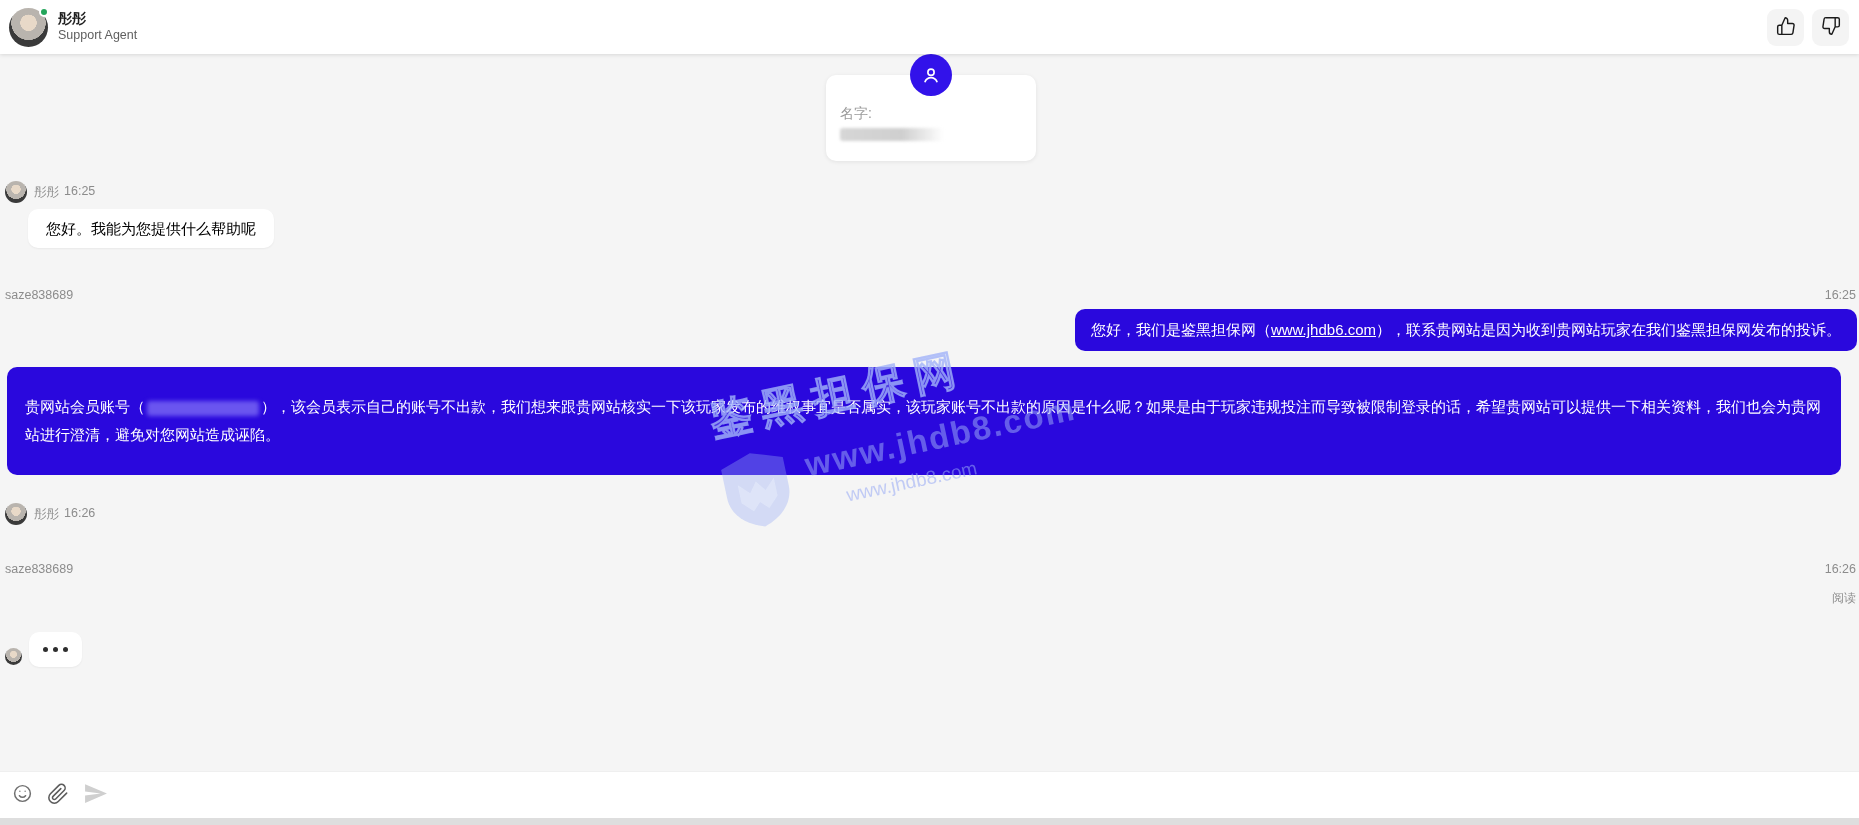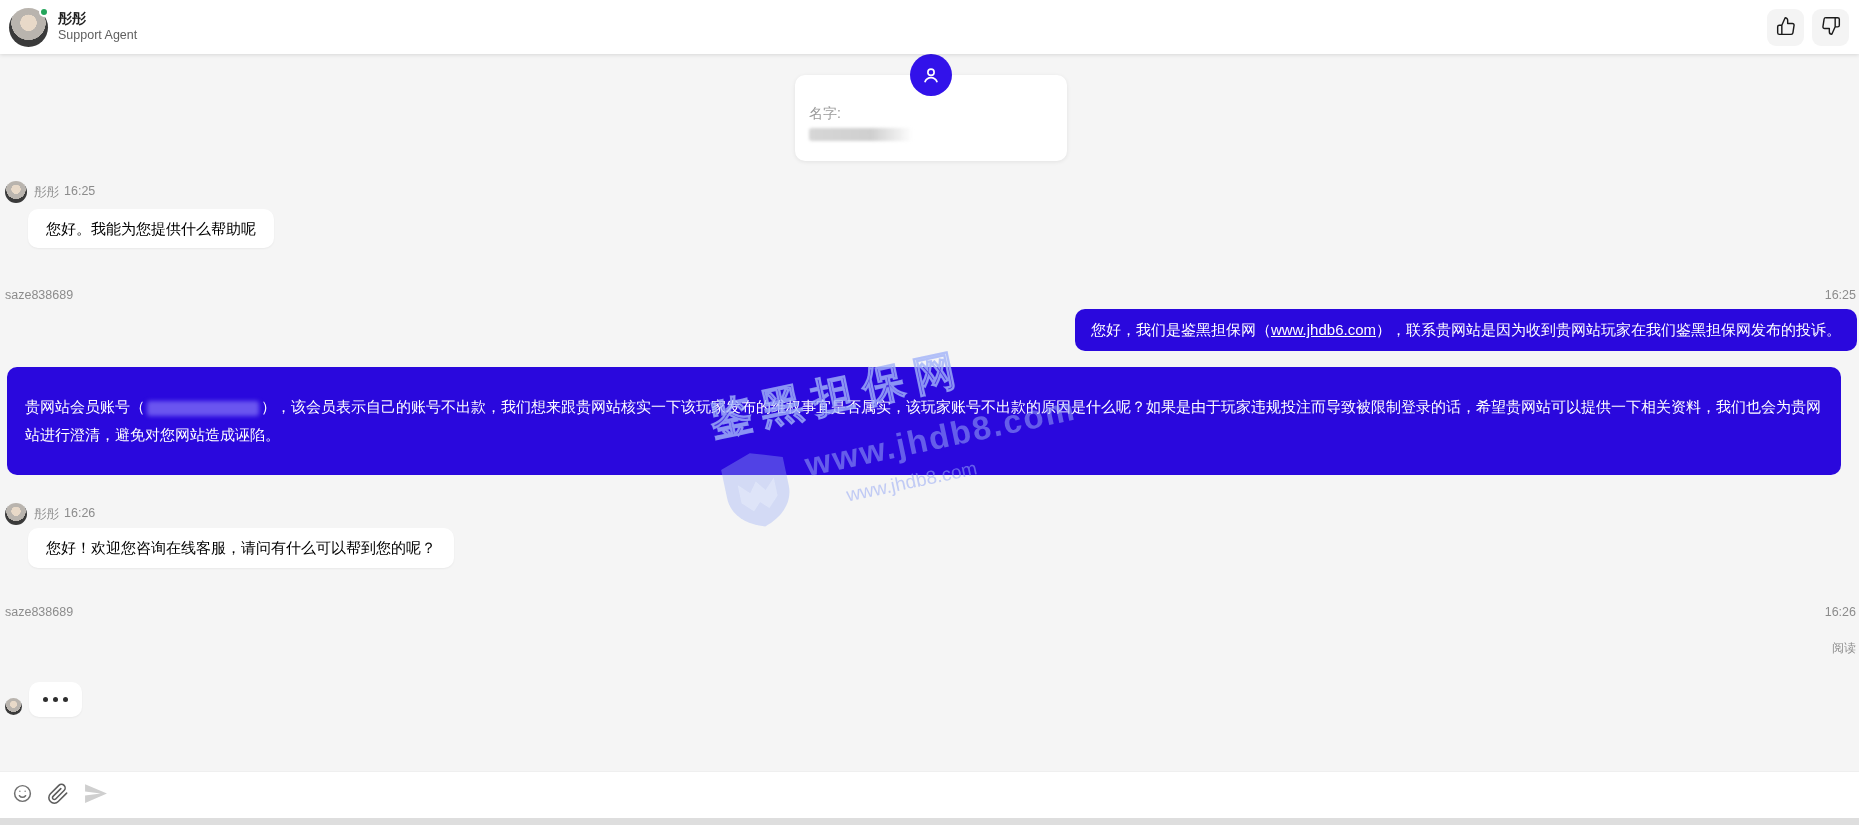--- a/index.html
+++ b/index.html
@@ -16,39 +16,39 @@
   .agent-sub { font-size:12.5px; color:#5f5f5f; }
   .header-actions { margin-left:auto; display:flex; gap:8px; }
   .rate-btn { width:37px; height:37px; border:none; border-radius:9px; background:#f4f4f4; display:flex; align-items:center; justify-content:center; cursor:pointer; color:#1a1a1a; }
   .rate-btn svg { width:20px; height:20px; }
 
   
   .chat { position:absolute; top:54px; bottom:54px; left:0; right:0; padding:0 2px 0 5px; overflow:hidden; }
 
   
   .card-wrap { display:flex; justify-content:center; margin-top:21px; }
-  .contact-card { position:relative; width:272px; height:86px; background:#ffffff; border-radius:10px; box-shadow:0 1px 4px rgba(0,0,0,.08); padding:30px 14px 0 14px; }
+  .contact-card { position:relative; width:210px; height:86px; background:#ffffff; border-radius:10px; box-shadow:0 1px 4px rgba(0,0,0,.08); padding:30px 14px 0 14px; }
   .card-icon { position:absolute; top:-21px; left:50%; transform:translateX(-50%); width:42px; height:42px; border-radius:50%; background:#3212ea; display:flex; align-items:center; justify-content:center; }
   .card-icon svg { width:22px; height:22px; }
   .card-label { font-size:14px; color:#9a9a9a; }
   .redacted-pill { margin-top:5px; width:104px; height:13px; border-radius:3px; background:linear-gradient(90deg,#d6d6d6 0%,#cfcfcf 60%,rgba(207,207,207,0) 100%); filter:blur(1.5px); }
 
   
   .msg-head { display:flex; align-items:center; gap:7px; }
   .avatar-sm { width:22px; height:22px; border-radius:50%; background:radial-gradient(circle at 50% 38%, #e8d9c8 0 26%, #b9b4ae 27% 55%, #3a3a3a 56% 100%); flex:0 0 22px; }
   .meta { font-size:12.5px; color:#8c8c8c; display:flex; gap:5px; }
   .row-right .meta { justify-content:space-between; padding-right:1px; }
 
   .bubble-agent { display:inline-block; background:#ffffff; color:#000000; border-radius:10px; padding:11px 18px; font-size:15px; line-height:1.15; box-shadow:0 1px 2px rgba(0,0,0,.05); }
   .row-right { text-align:right; }
   .bubble-user { display:inline-block; text-align:left; background:#2a08dd; color:#ffffff; border-radius:10px; padding:12px 16px; font-size:15px; line-height:1.2; }
   .bubble-user a { color:#ffffff; text-decoration:underline; cursor:pointer; }
   .bubble-wide { display:block; background:#2a08dd; color:#ffffff; border-radius:10px; padding:26px 18px; font-size:15px; line-height:28px; margin-left:2px; margin-right:16px; text-align:left; }
   .redacted-blue { display:inline-block; vertical-align:middle; width:112px; height:15px; margin:0 2px; border-radius:3px; background:#6a55ef; filter:blur(2px); }
-  .receipt { font-size:12px; color:#8c8c8c; text-align:right; margin-top:21px; padding-right:1px; }
+  .receipt { font-size:12px; color:#8c8c8c; text-align:right; margin-top:14px; padding-right:1px; }
 
   .m1-head { margin-top:20px; }
   .m1-bub  { margin-top:6px; margin-left:23px; }
   .m2-meta { margin-top:40px; }
   .m2-bub  { margin-top:7px; }
   .m3-bub  { margin-top:16px; }
   .m4-head { margin-top:28px; }
   .m4-bub  { margin-top:3px; margin-left:23px; }
   .m5-meta { margin-top:37px; }
   .m5-bub  { margin-top:7px; }
@@ -145,21 +145,20 @@
     </div>
 
     <div>
       <div class="msg-head m4-head">
         <div class="avatar-sm"></div>
         <div class="meta">
           <span>彤彤</span>
           <span>16:26</span>
         </div>
       </div>
-      <div class="bubble-agent m4-bub">您好！欢迎您咨询在线客服，请问有什么可以帮到您的呢？</div>
     </div>
 
     <div class="row-right">
       <div class="meta m5-meta">
         <span>saze838689</span>
         <span>16:26</span>
       </div>
       <div class="receipt">阅读</div>
     </div>
 

